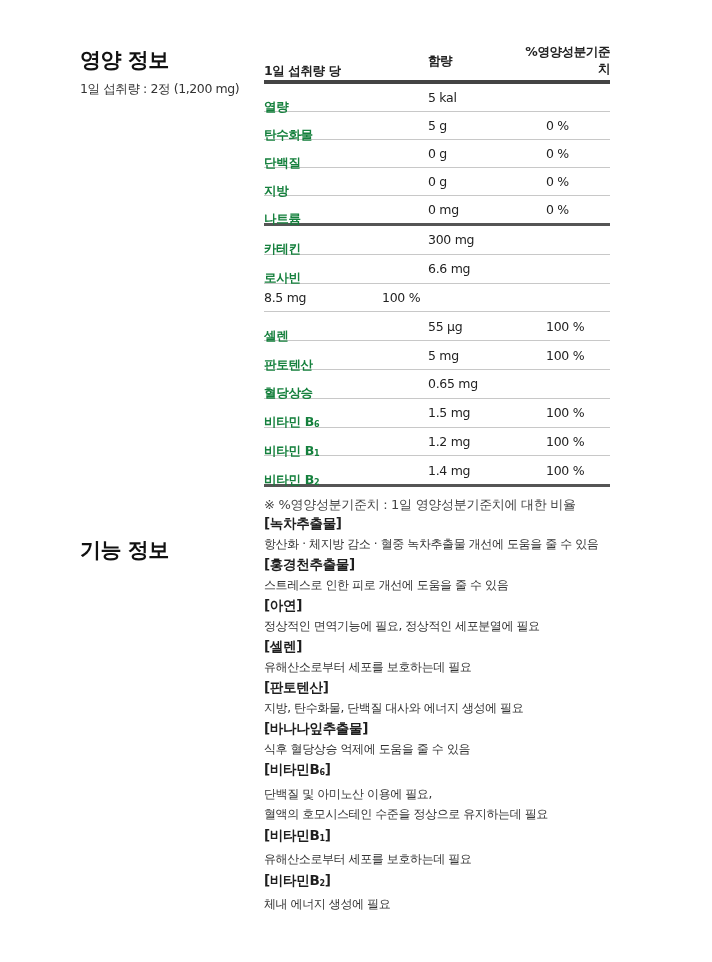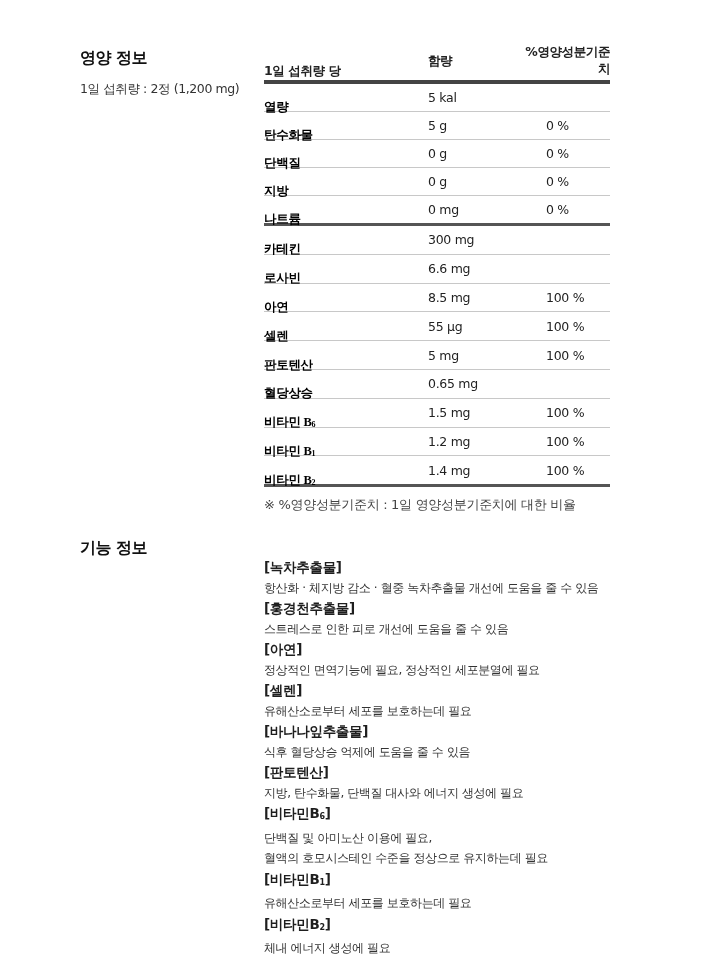--- a/index.html
+++ b/index.html
@@ -11,21 +11,21 @@
       width: 712px;
       height: 962px;
       position: relative;
       font-family: "DejaVu Sans", "Liberation Sans", sans-serif;
       color: #222222;
       overflow: hidden;
     }
     .section-title {
       position: absolute;
       left: 80px;
-      font-size: 16px;
+      font-size: 21px;
       font-weight: bold;
       color: #111111;
       letter-spacing: -0.5px;
       margin: 0;
       line-height: 1;
     }
     .nutri-title { top: 50px; }
     .func-title { top: 540px; }
     .serving {
       position: absolute;
@@ -60,41 +60,41 @@
     .thead .col3 { text-align: right; }
     .trow {
       display: flex;
       height: 27px;
       align-items: center;
       font-size: 12.5px;
       color: #222222;
       letter-spacing: -0.3px;
       border-bottom: 1px solid #c8c8c8;
     }
-    .trow .col1 { font-weight: bold; color: #000000; font-family: Liberation Serif, serif; }
+    .trow .col1 { font-weight: bold; color: #15803d; }
     .trow .col3 { padding-left: 32px; box-sizing: border-box; }
     .trow.group-end { border-bottom: 3px solid #555555; }
     .trow.last { border-bottom: 3px solid #555555; height: 28px; }
     .group2 .trow { height: 27.8px; }
     .footnote {
       margin-top: 9px;
       font-size: 13px;
       color: #444444;
       letter-spacing: -0.3px;
     }
     sub.small {
       font-size: 8px;
       vertical-align: -1px;
     }
 
     
     .func-list {
       position: absolute;
       left: 264px;
-      top: 557px;
+      top: 513px;
       width: 360px;
     }
     .func-item { margin: 0; }
     .func-name {
       font-size: 13.5px;
       font-weight: bold;
       color: #1e1e1e;
       line-height: 20.5px;
       letter-spacing: -0.3px;
     }
@@ -151,21 +151,20 @@
       <div class="col1"><span>카테킨</span></div>
       <div class="col2">300 mg</div>
       <div class="col3"></div>
     </div>
     <div class="trow">
       <div class="col1"><span>로사빈</span></div>
       <div class="col2">6.6 mg</div>
       <div class="col3"></div>
     </div>
     <div class="trow">
-      <div class="col1"><span>아연</span></div>
       <div class="col2">8.5 mg</div>
       <div class="col3">100 %</div>
     </div>
     <div class="trow">
       <div class="col1"><span>셀렌</span></div>
       <div class="col2">55 µg</div>
       <div class="col3">100 %</div>
     </div>
     <div class="trow">
       <div class="col1"><span>판토텐산</span></div>
@@ -210,26 +209,26 @@
   </div>
   <div class="func-item">
     <div class="func-name"><span>[아연]</span></div>
     <div class="func-desc">정상적인 면역기능에 필요, 정상적인 세포분열에 필요</div>
   </div>
   <div class="func-item">
     <div class="func-name"><span>[셀렌]</span></div>
     <div class="func-desc">유해산소로부터 세포를 보호하는데 필요</div>
   </div>
   <div class="func-item">
+    <div class="func-name"><span>[판토텐산]</span></div>
+    <div class="func-desc">지방, 탄수화물, 단백질 대사와 에너지 생성에 필요</div>
+  </div>
+  <div class="func-item">
     <div class="func-name"><span>[바나나잎추출물]</span></div>
     <div class="func-desc">식후 혈당상승 억제에 도움을 줄 수 있음</div>
-  </div>
-  <div class="func-item">
-    <div class="func-name"><span>[판토텐산]</span></div>
-    <div class="func-desc">지방, 탄수화물, 단백질 대사와 에너지 생성에 필요</div>
   </div>
   <div class="func-item">
     <div class="func-name"><span>[비타민B</span><sub class="small">6</sub><span>]</span></div>
     <div class="func-desc">단백질 및 아미노산 이용에 필요,</div>
     <div class="func-desc">혈액의 호모시스테인 수준을 정상으로 유지하는데 필요</div>
   </div>
   <div class="func-item">
     <div class="func-name"><span>[비타민B</span><sub class="small">1</sub><span>]</span></div>
     <div class="func-desc">유해산소로부터 세포를 보호하는데 필요</div>
   </div>

